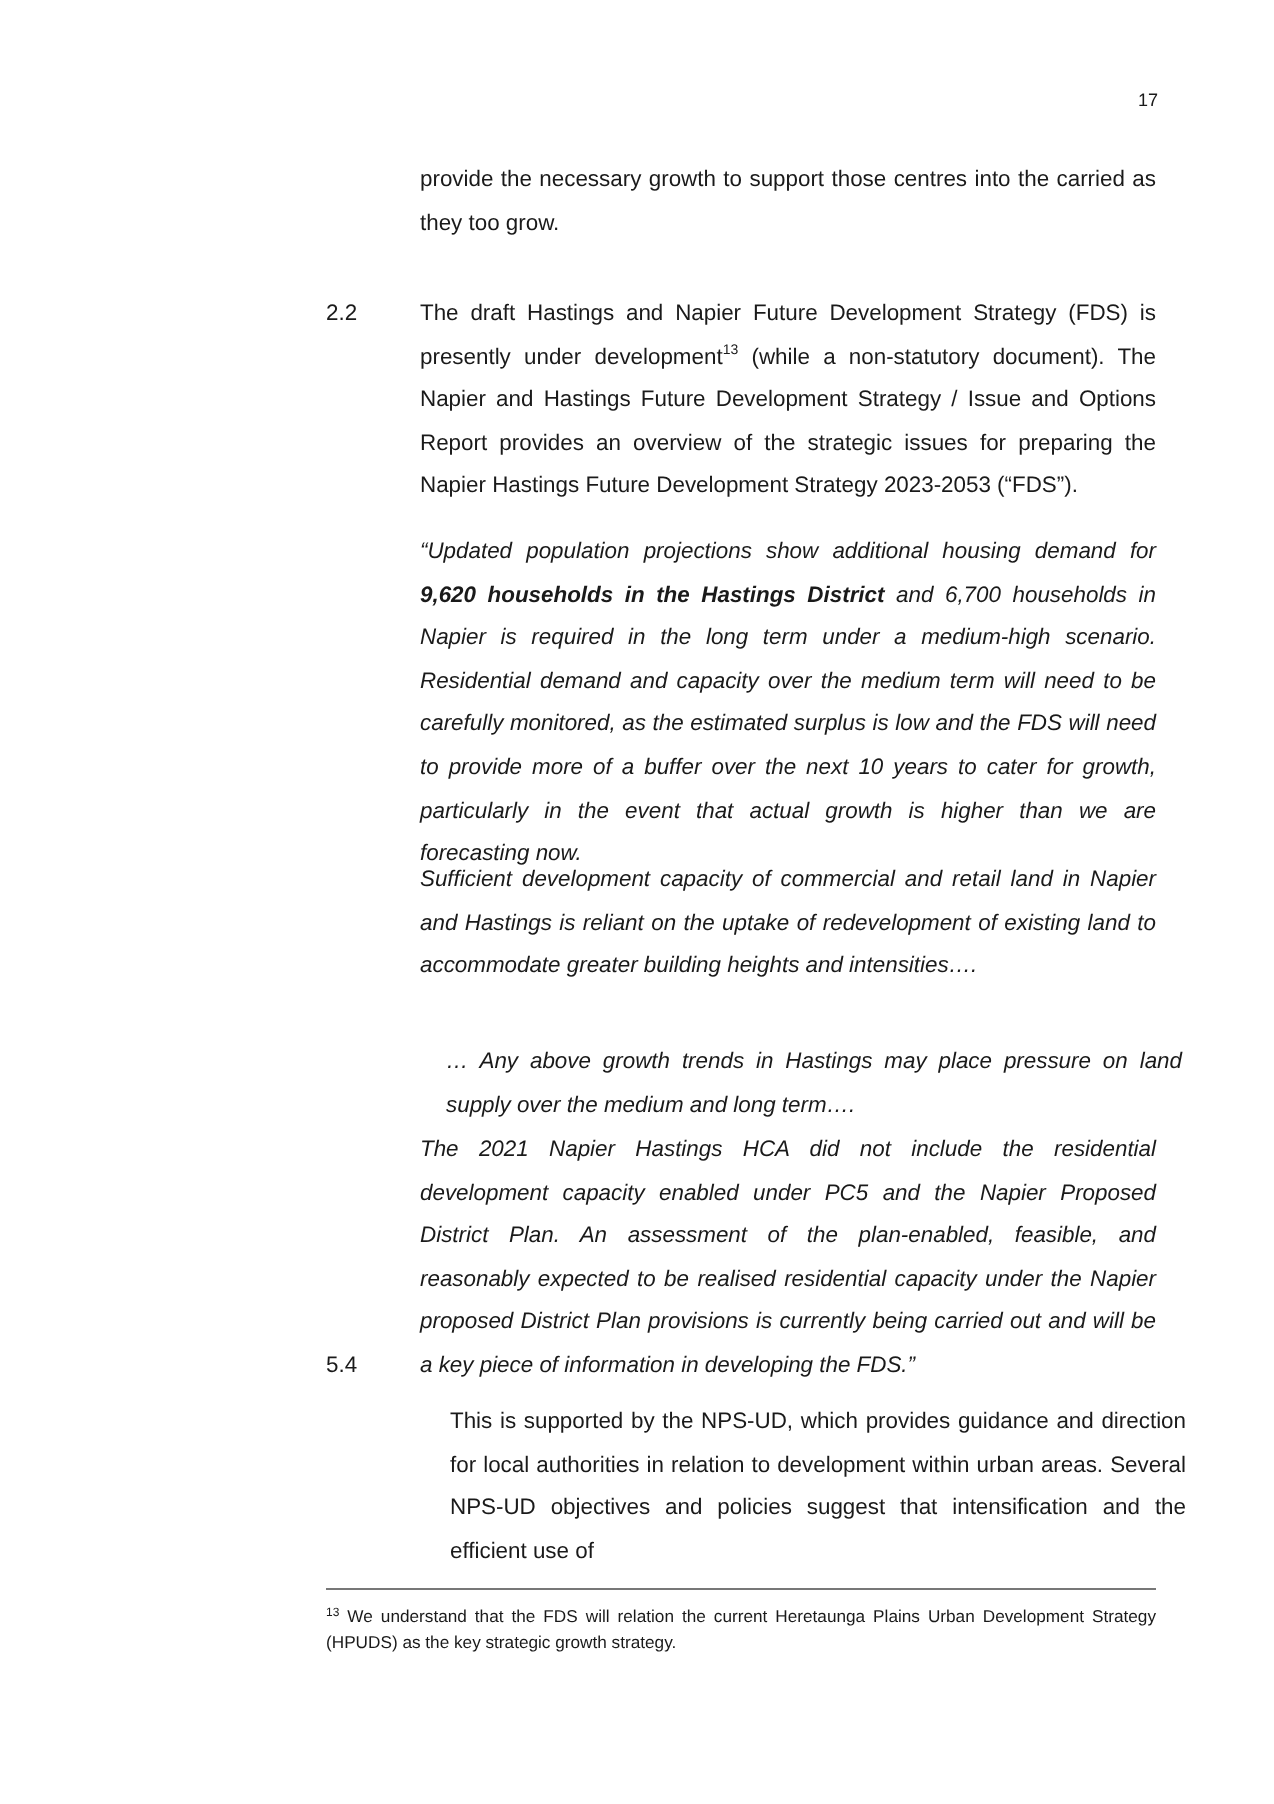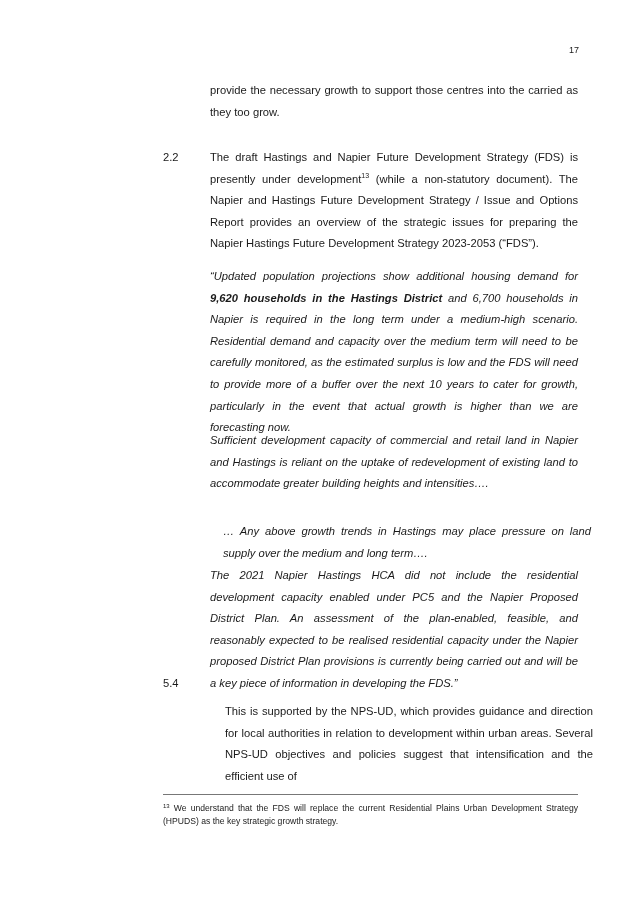--- a/index.html
+++ b/index.html
@@ -34,13 +34,13 @@
 
 <p class="para quote" style="top:508px; margin:13px;">… Any above growth trends in Hastings may place pressure on land supply over the medium and long term….</p>
 
 <p class="para quote" style="top:565px; margin:0;">The 2021 Napier Hastings HCA did not include the residential development capacity enabled under PC5 and the Napier Proposed District Plan. An assessment of the plan-enabled, feasible, and reasonably expected to be realised residential capacity under the Napier proposed District Plan provisions is currently being carried out and will be a key piece of information in developing the FDS.”</p>
 
 <div class="para-num" style="top:673px;">5.4</div>
 <p class="para" style="top:686px; margin:15px;">This is supported by the NPS-UD, which provides guidance and direction for local authorities in relation to development within urban areas. Several NPS-UD objectives and policies suggest that intensification and the efficient use of</p>
 
 <div class="rule"></div>
 
-<p class="footnote" style="margin:0;"><sup>13</sup><span> We understand that the FDS will replace the current Residential Plains Urban Development Strategy (HPUDS) as the key strategic growth strategy.</span></p>
+<p class="footnote" style="margin:0;"><sup>13</sup><span> We understand that the FDS will relation the current Heretaunga Plains Urban Development Strategy (HPUDS) as the key strategic growth strategy.</span></p>
 
 </body></html>

